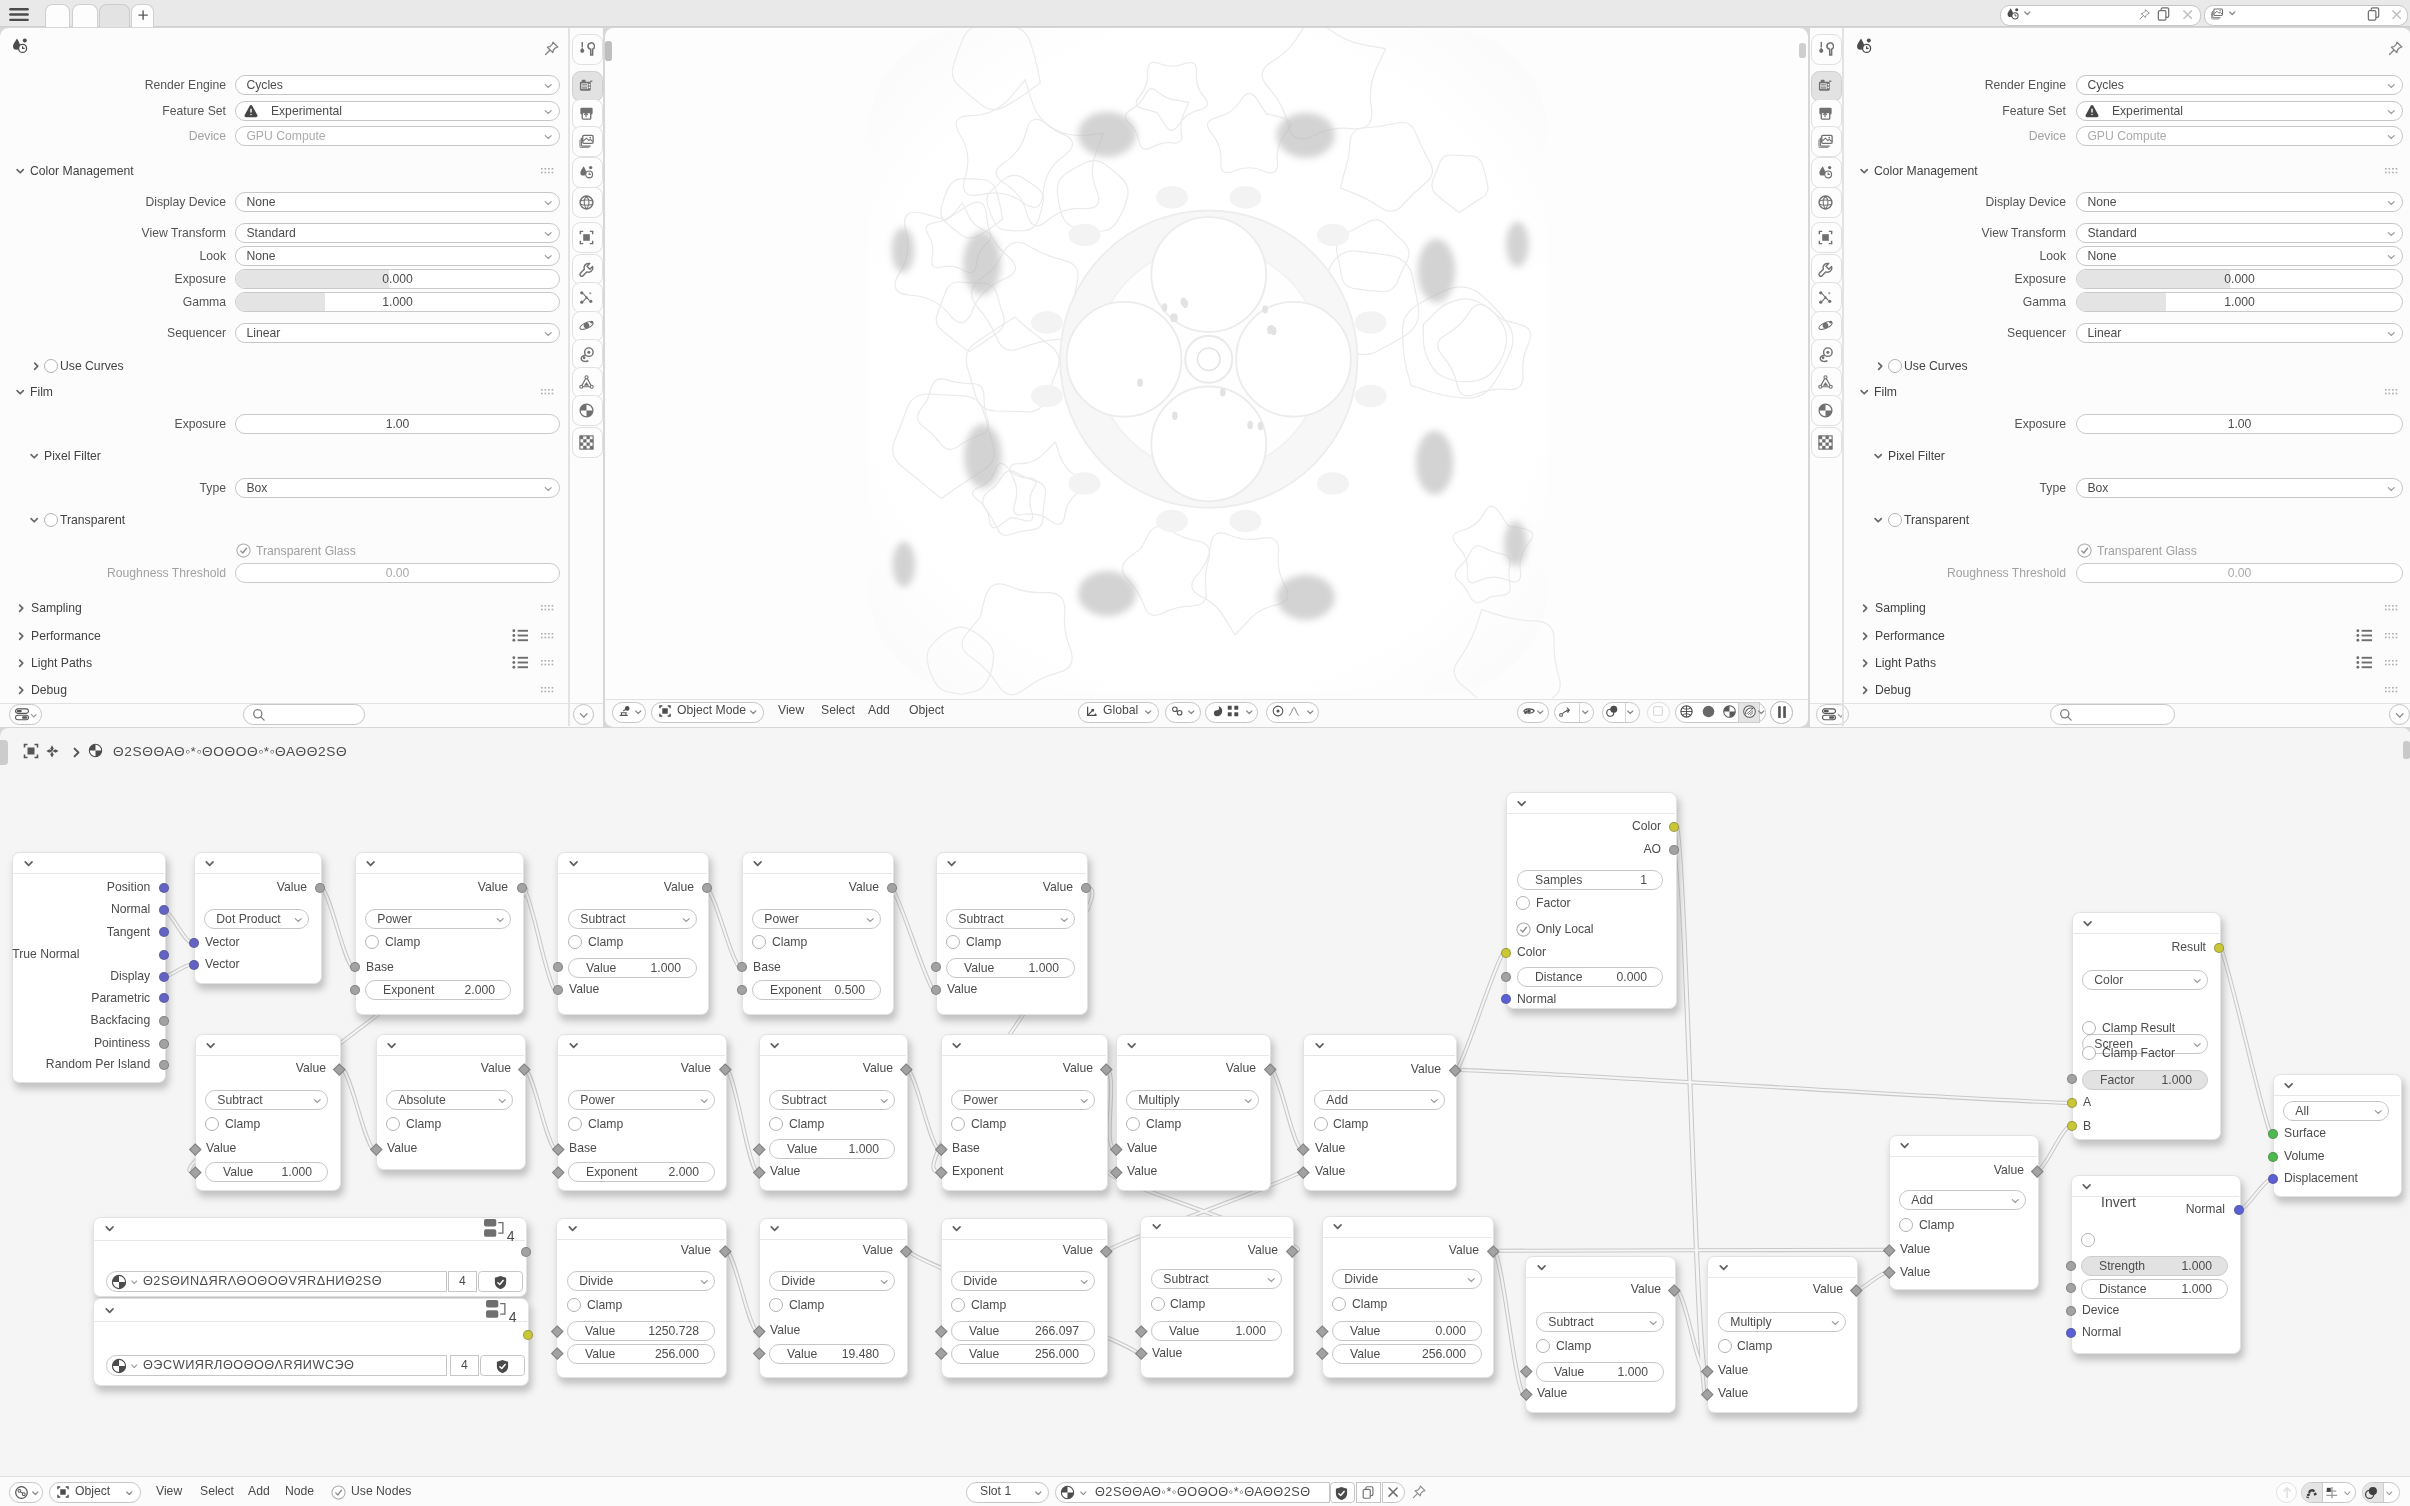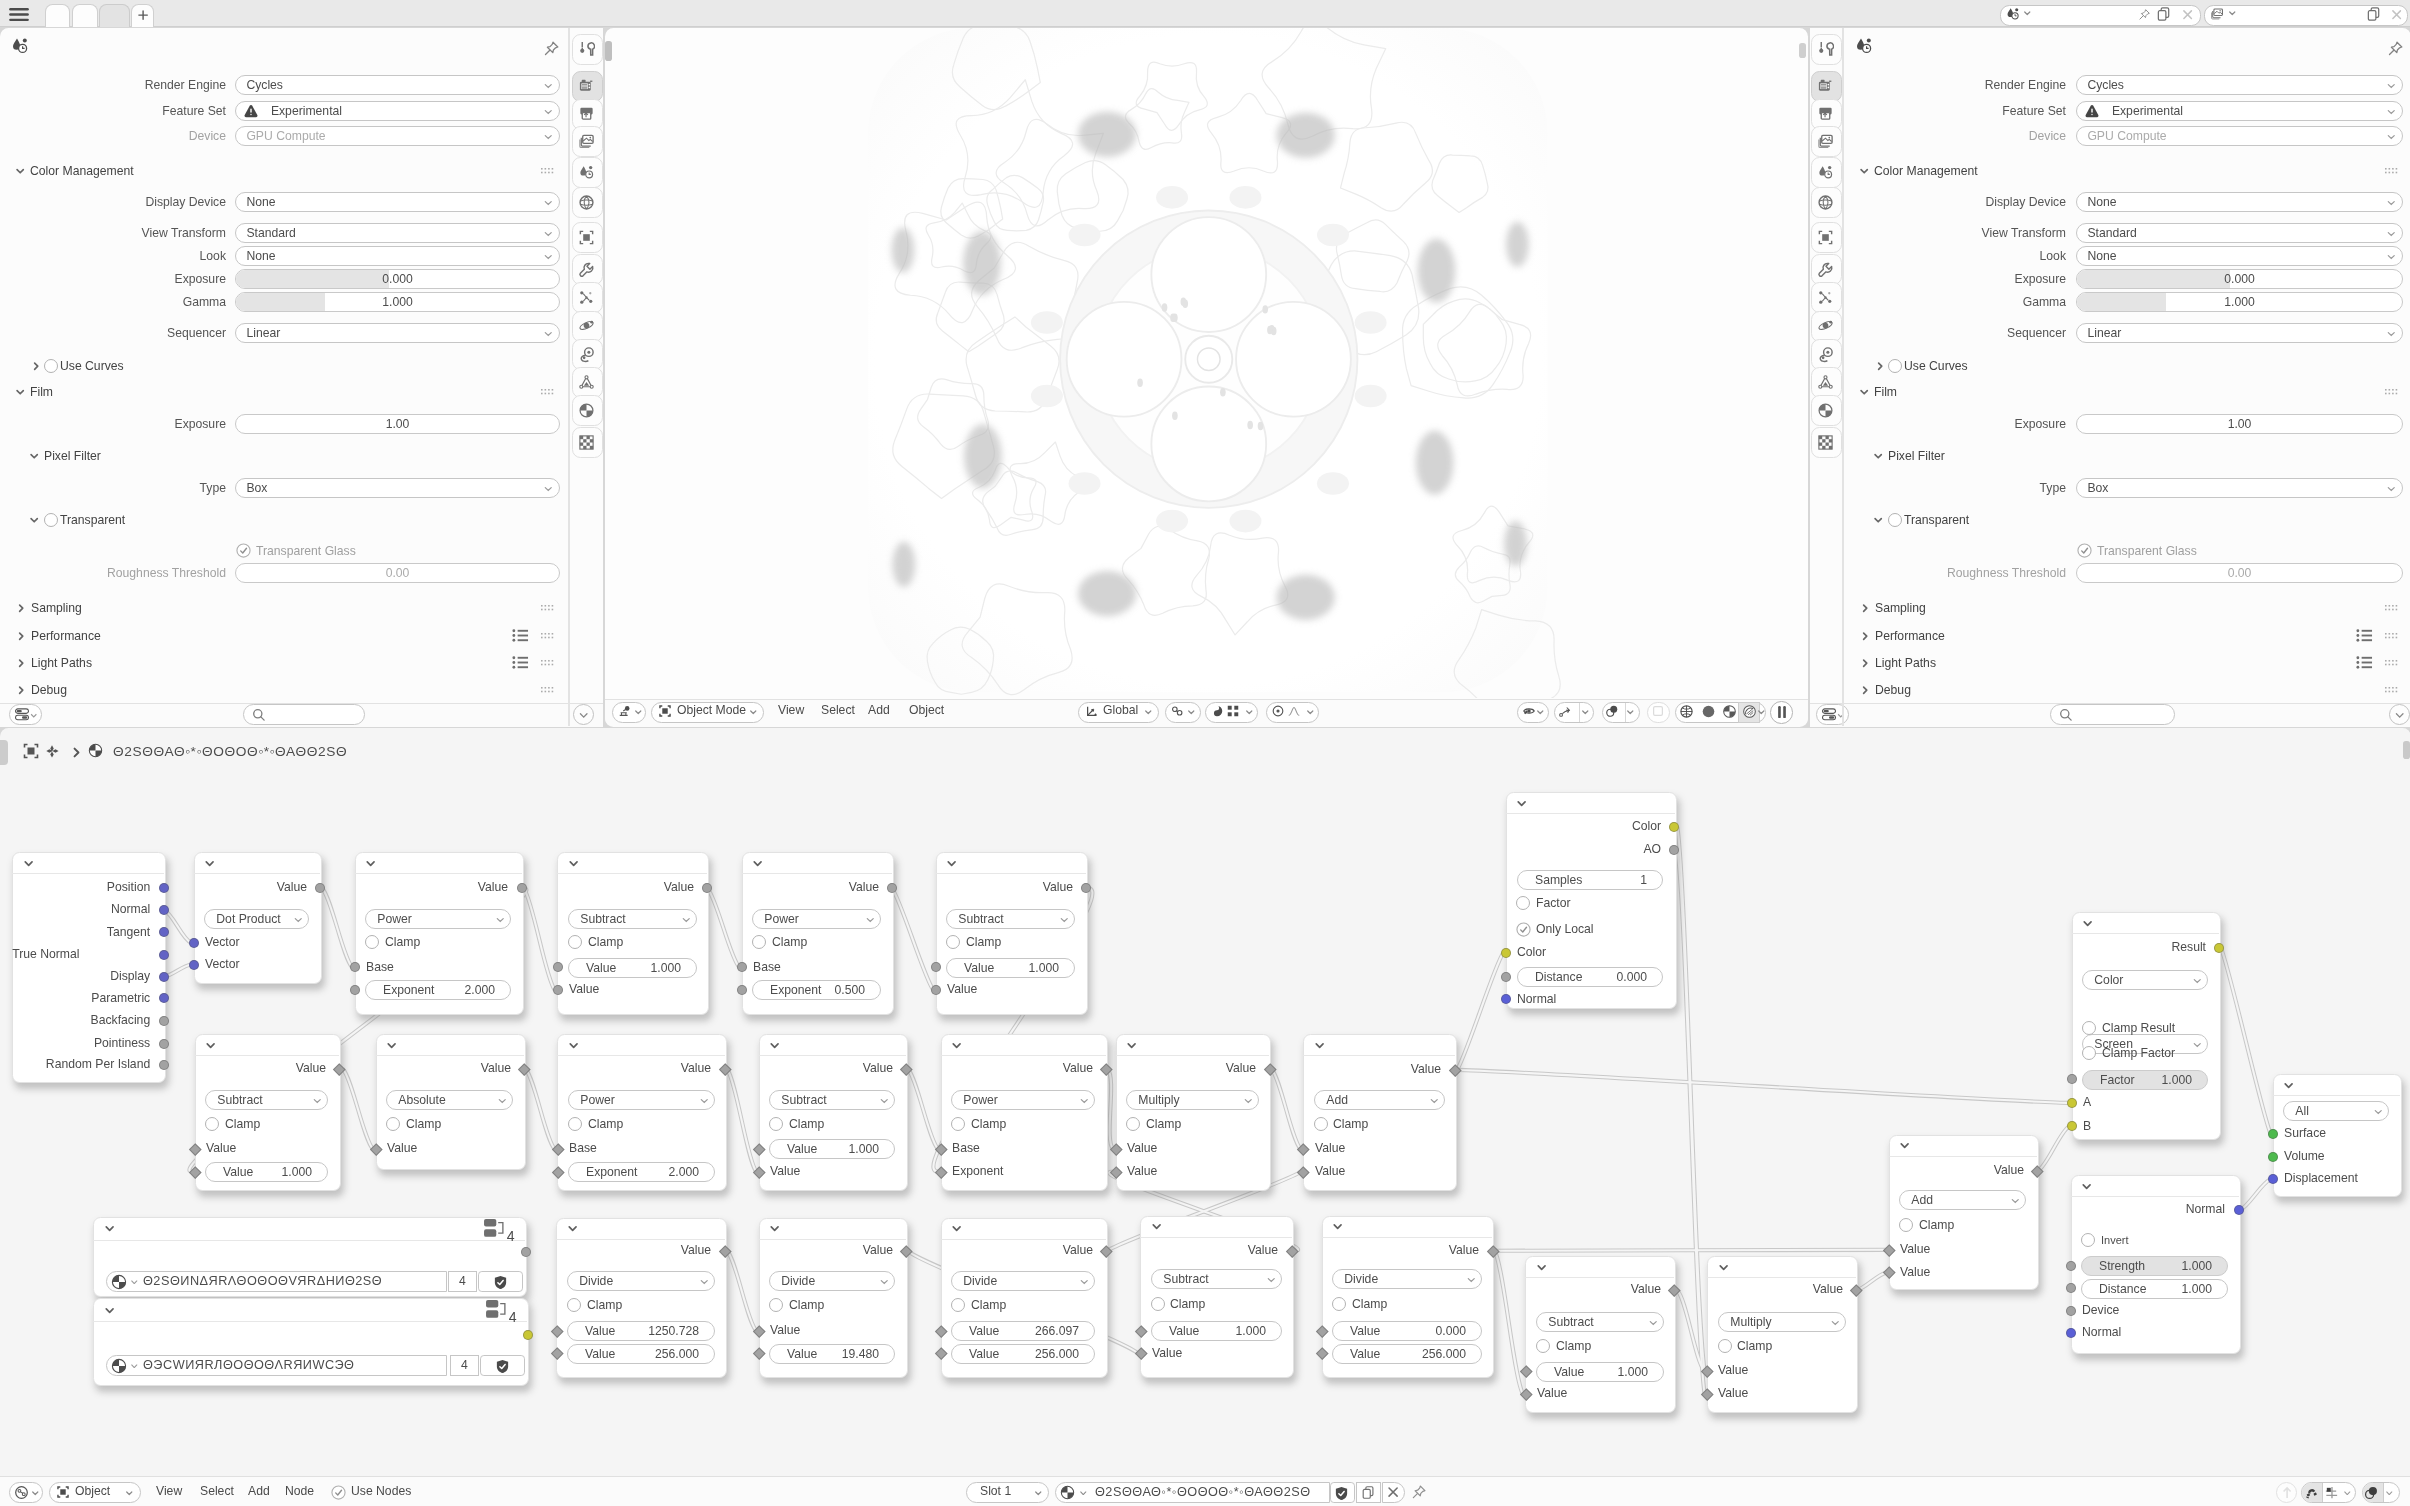--- a/index.html
+++ b/index.html
@@ -1586,21 +1586,21 @@
 <div class="sock sy" style="left:2067px;top:1121px"></div>
 
 <div class="node" style="left:2071px;top:1175px;width:168px;height:177px;"></div>
 <div class="abs" style="left:2071px;top:1175px;width:168px;height:21px;border-bottom:0.9px solid #e7e7e7;"></div>
 <svg class="abs" style="left:2081px;top:1181px" width="11.3" height="11.3" viewBox="0 0 10 10">
     <path d="M2 3.5 L5 6.5 L8 3.5" fill="none" stroke="#5f5f5f" stroke-width="1.5" stroke-linecap="round" stroke-linejoin="round"></path>
   </svg>
 <div class="nout" style="left:2071px;width:154px;top:1202px;text-align:right;position:absolute;">Normal</div>
 <div class="sock sb" style="left:2234px;top:1205px"></div>
 <div class="abs" style="left:2081px;top:1233px;width:14px;height:14px;border:0.9px solid #b2b2b2;border-radius:50%;background:#fff;box-sizing:border-box;"></div>
-<div class="nin" style="left:2101px;top:1233px;position:absolute;font-size:11px;color:#4c4c4c;">Invert</div>
+<div class="nin" style="left:2101px;top:1195px;position:absolute;font-size:14px;color:#4c4c4c;">Invert</div>
 <div class="nfield" style="left:2081px;top:1256px;width:147px;background:#e2e2e2;border-color:#ccc;">
     <span class="fl">Strength</span>
     <span class="fv">1.000</span>
   </div>
 <div class="sock sg" style="left:2066px;top:1261px"></div>
 <div class="nfield" style="left:2081px;top:1279px;width:147px;">
     <span class="fl">Distance</span>
     <span class="fv">1.000</span>
   </div>
 <div class="sock sg" style="left:2066px;top:1283px"></div>

